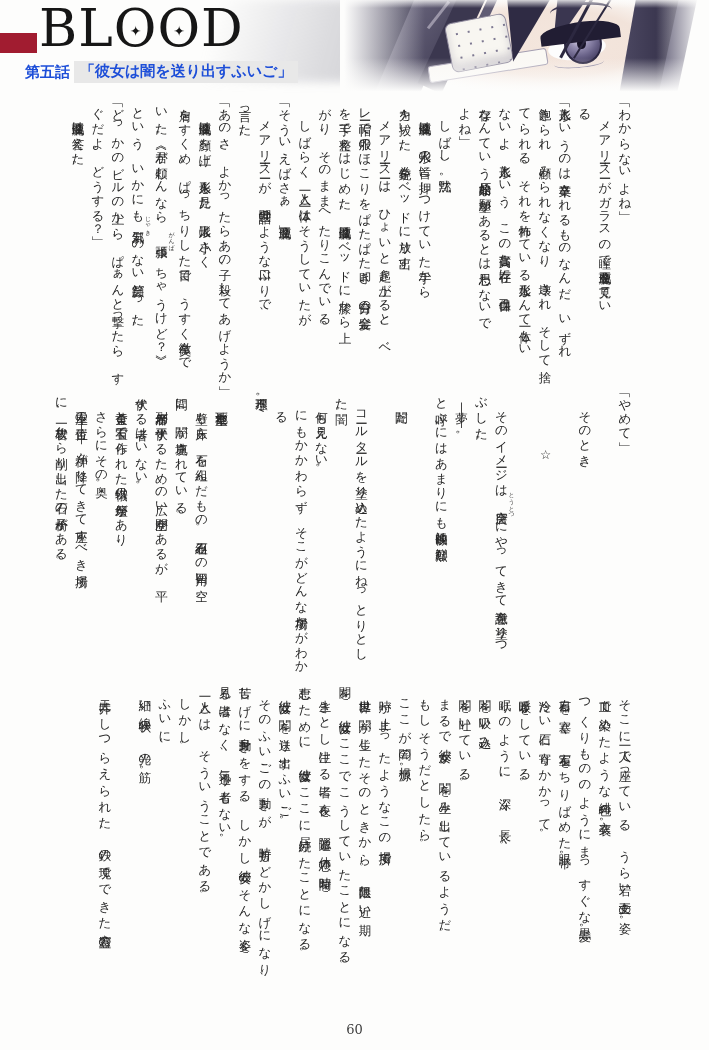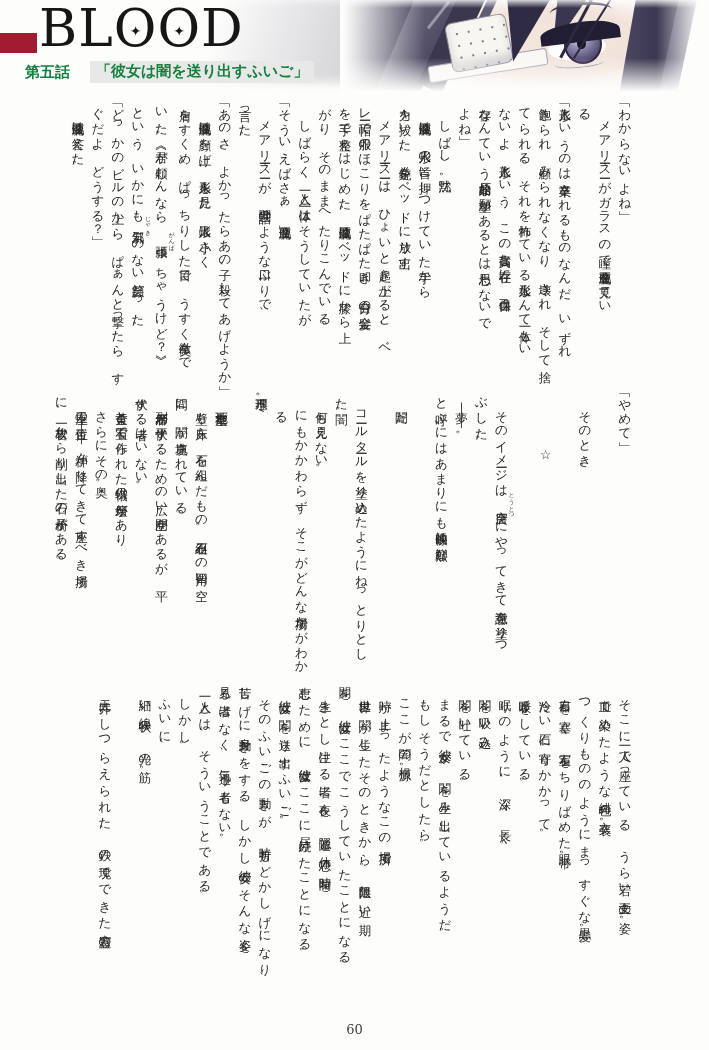--- a/index.html
+++ b/index.html
@@ -6,22 +6,22 @@
   .page{position:relative;width:709px;height:1050px;background:#fdfdfc;overflow:hidden;
         font-family:"DejaVu Serif","Liberation Serif",serif;color:#262626;}
 
   
   .accent-bar{position:absolute;left:0;top:33px;width:37px;height:20px;background:#a11c30;}
   .logo{position:absolute;left:23px;top:0;font-size:52px;line-height:1.1;color:#161616;
         letter-spacing:1px;white-space:nowrap;margin-left:16px;}
   .logo .lg{display:inline-block;position:relative;}
   .logo .o .st{position:absolute;left:50%;top:56%;transform:translate(-50%,-50%);
                font-size:14px;letter-spacing:0;}
-  .episode-line{position:absolute;left:25px;top:61px;display:flex;gap:20px;align-items:center;
-                font-size:15px;font-weight:bold;color:#15803d;white-space:nowrap;}
+  .episode-line{position:absolute;left:25px;top:61px;display:flex;gap:4px;align-items:center;
+                font-size:15px;font-weight:bold;color:#1d4ed8;white-space:nowrap;}
   .episode-title{background:#e8e8e8;padding:1px 6px 2px 6px;}
 
   
   .gray-wedge{position:absolute;left:205px;top:0;width:170px;height:82px;
               background:linear-gradient(105deg,rgba(255,255,255,0) 8%,rgba(186,186,194,.5) 70%,rgba(152,152,163,.45) 100%);
               filter:blur(5px);}
   .illus{position:absolute;left:340px;top:0;width:369px;height:98px;overflow:hidden;}
   .illus div{position:absolute;}
   .skin{left:70px;top:0;width:260px;height:96px;
         background:radial-gradient(ellipse at 55% 45%,#f4e6dd 0%,#f2e3da 45%,rgba(244,230,222,0) 75%);}

